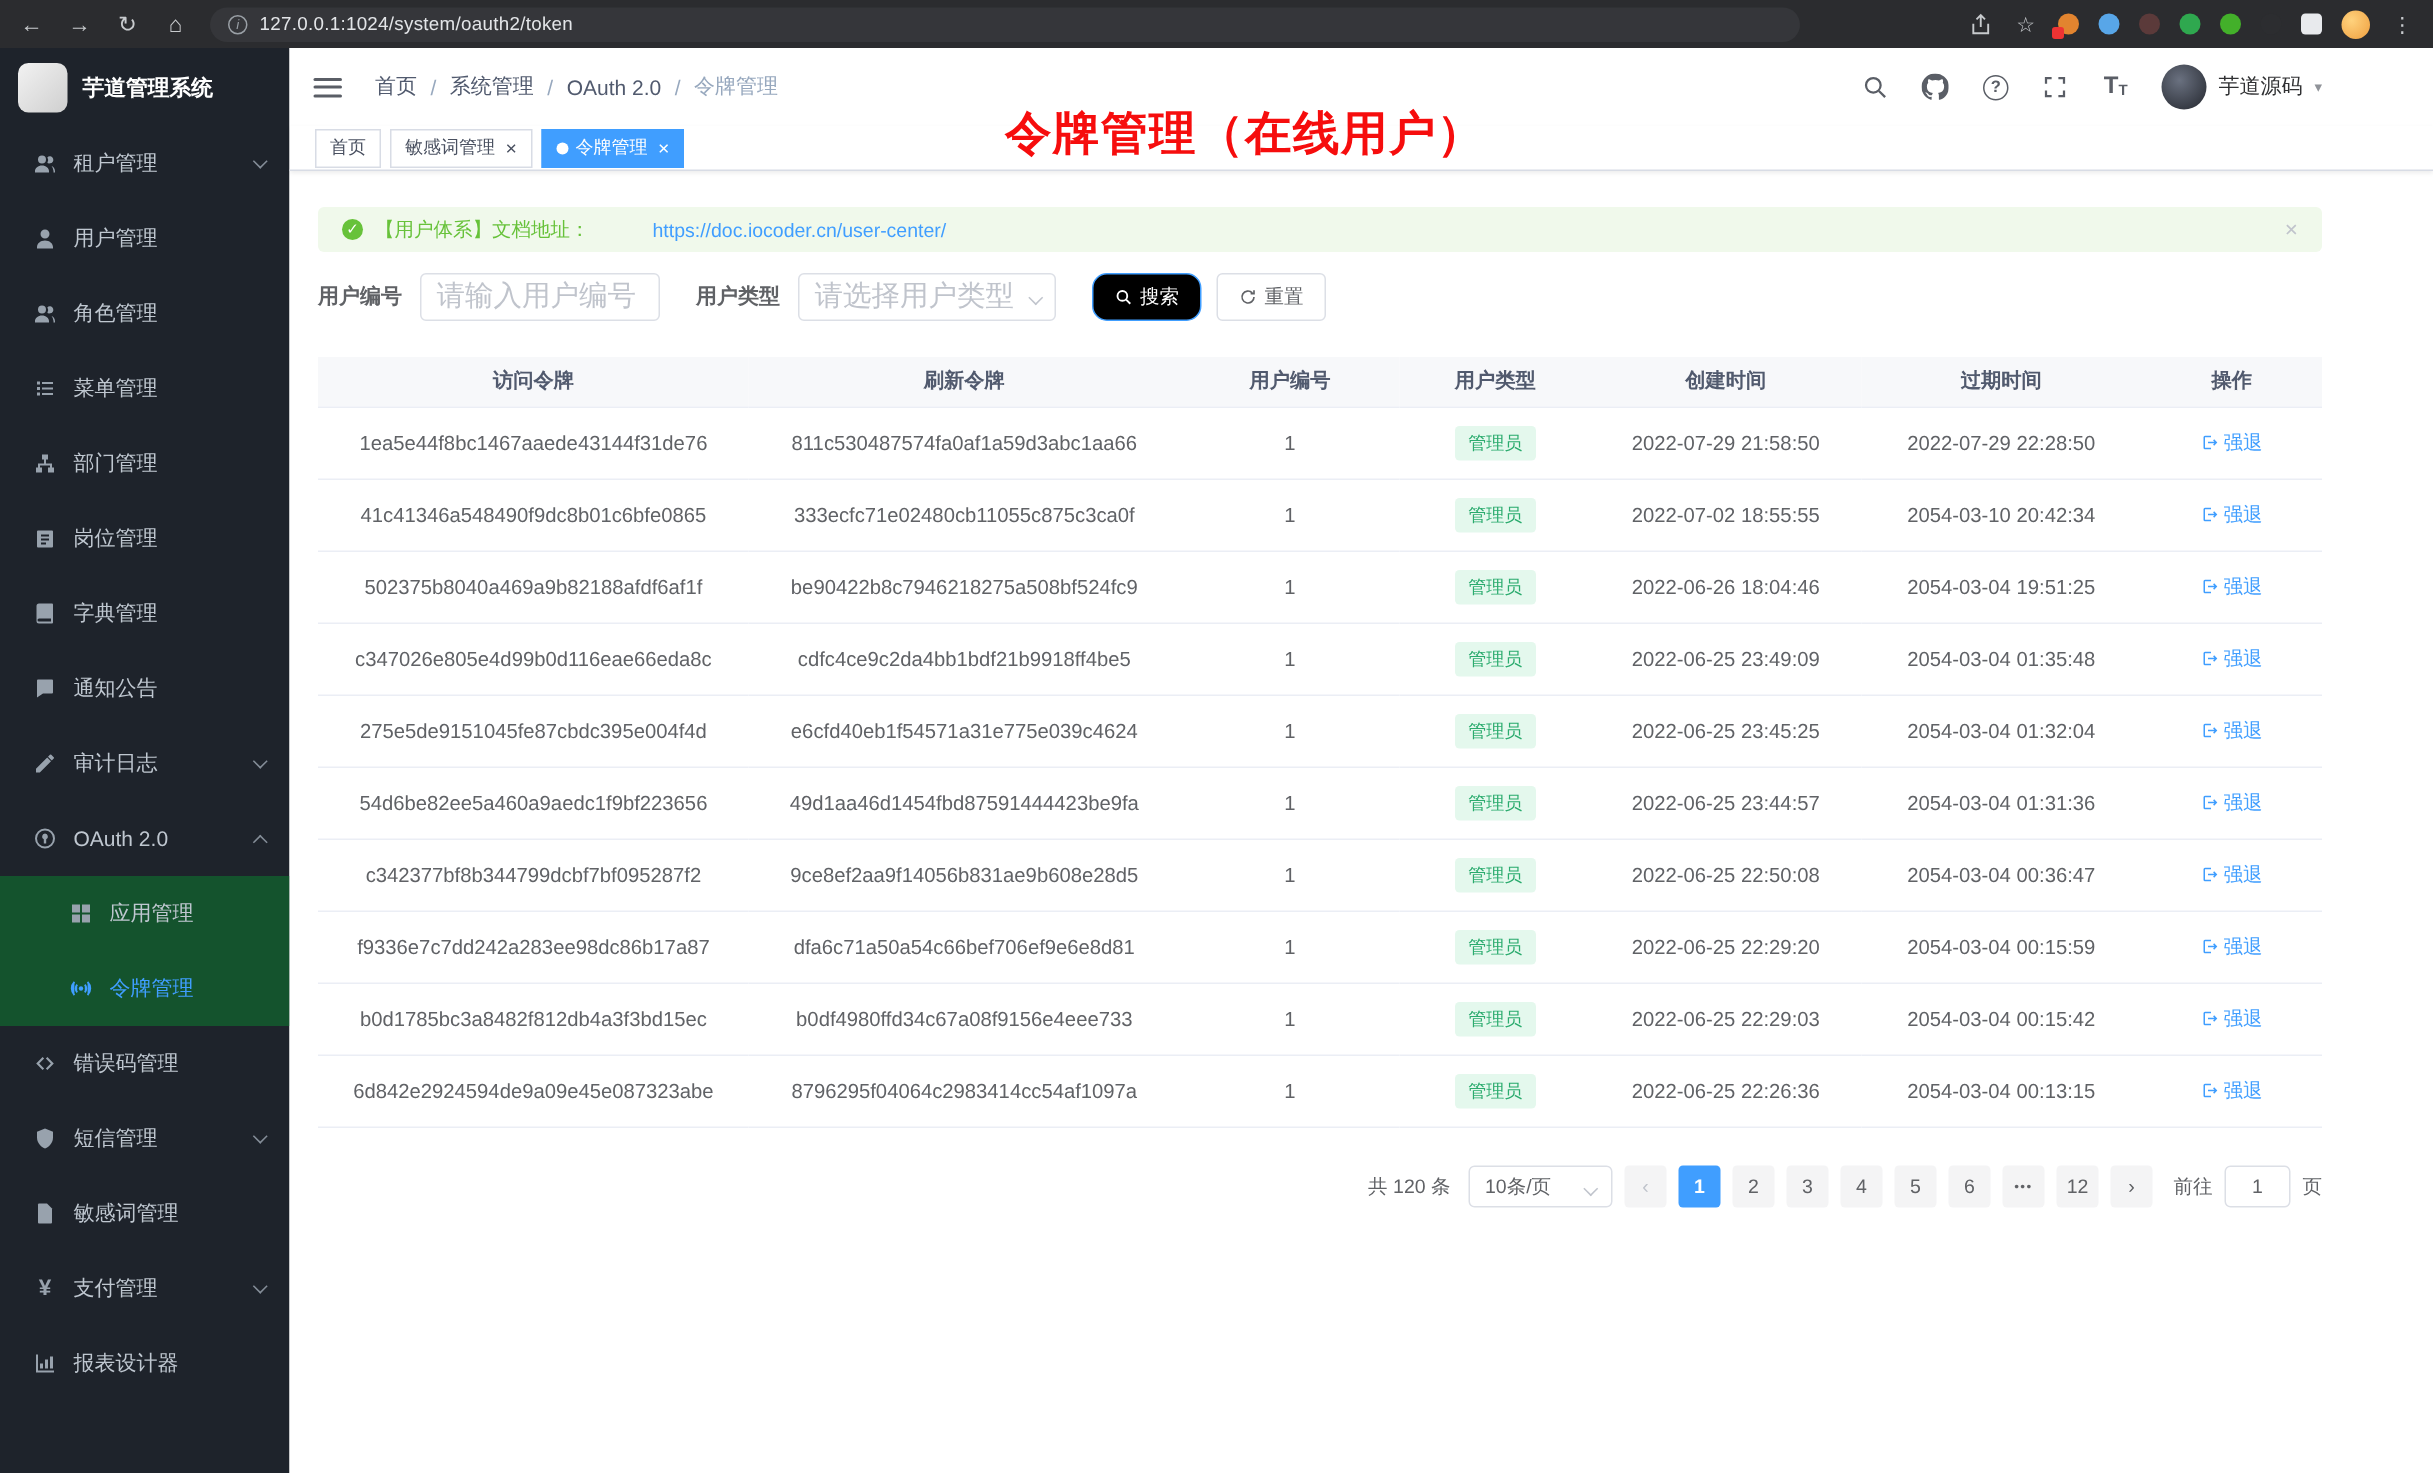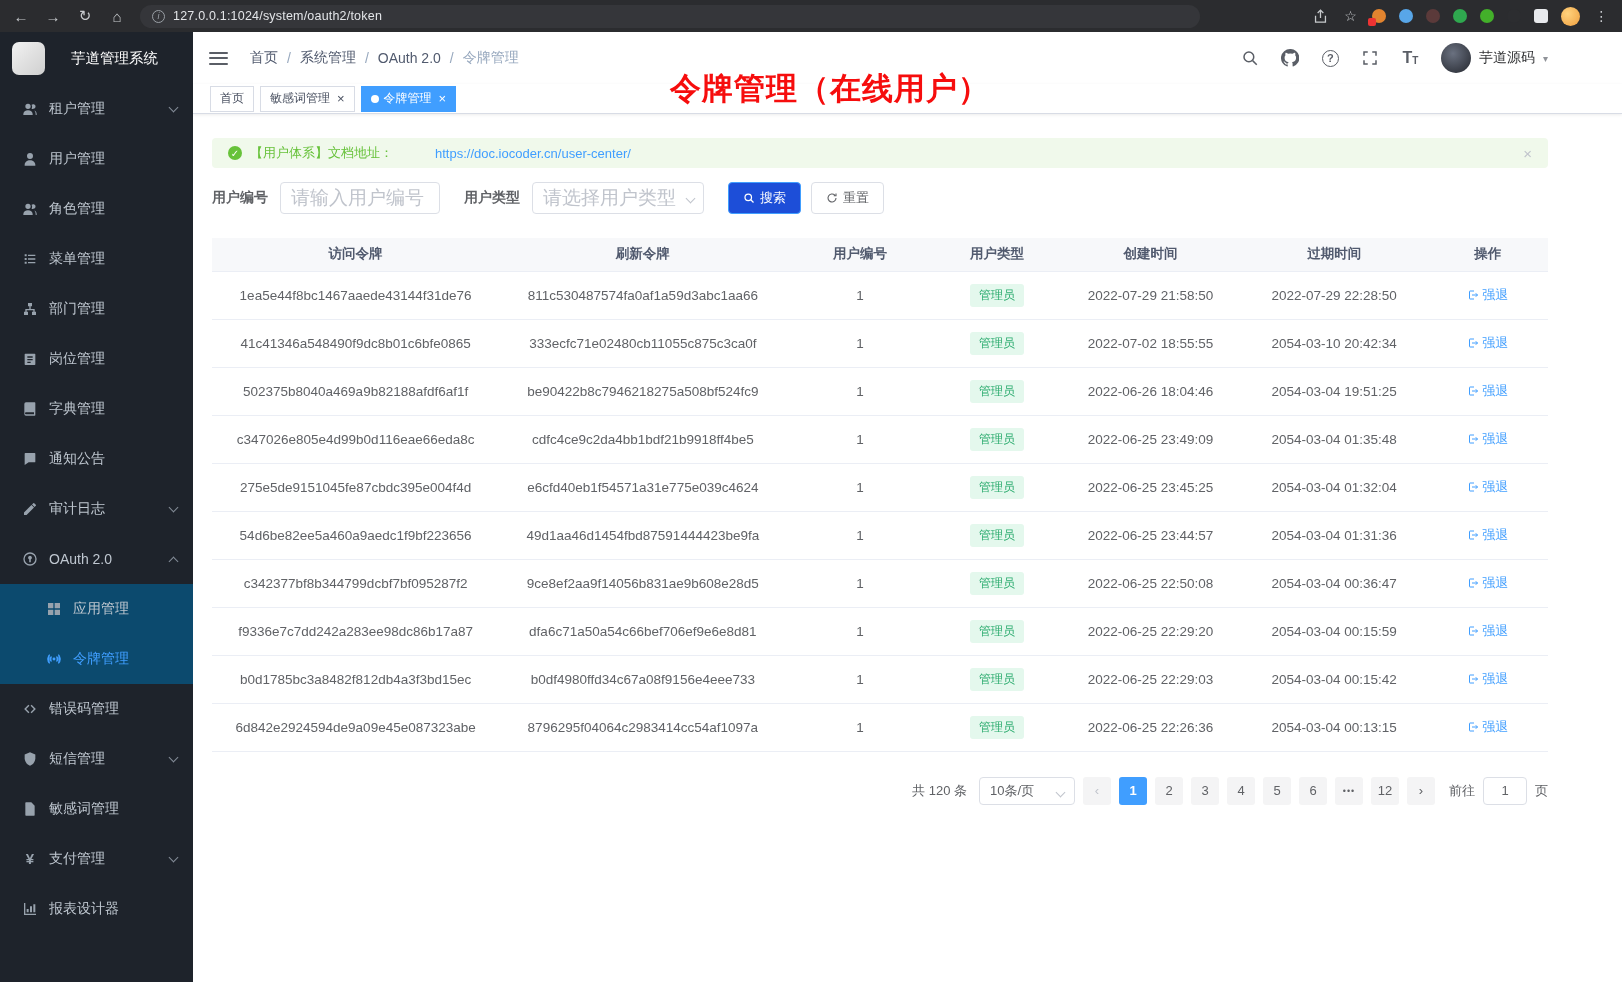--- a/index.html
+++ b/index.html
@@ -18,26 +18,26 @@
   .ext-dot { width:14px; height:14px; border-radius:50%; position:relative; }
   .ext-badge { position:absolute; left:-4px; bottom:-3px; width:8px; height:8px; background:#e33; border-radius:2px; }
   .ext-square { width:14px; height:14px; border-radius:3px; background:#e8eaed; }
   .b-avatar { width:19px; height:19px; border-radius:50%; background:radial-gradient(circle at 35% 35%, #ffd27d, #ef9f3f); }
 
   
   .app { display:flex; height:950px; }
   .sidebar { width:193px; background:#1e232b; flex:none; color:#bfc7d0; }
   .logo-row { height:52px; display:flex; align-items:center; gap:10px; padding:0 12px; }
   .logo-img { width:33px; height:33px; border-radius:7px; background:linear-gradient(135deg,#f2f2f2,#cfcfcf); }
-  .logo-title { color:#fff; font-size:14.5px; font-weight:normal;margin-left:16px; }
+  .logo-title { color:#fff; font-size:14.5px; font-weight:bold; }
   .side-item { height:50px; display:flex; align-items:center; padding:0 16px 0 22px; gap:11px; font-size:14px; cursor:pointer; }
   .side-item .icn { width:16px; height:16px; color:#98a2ad; flex:none; }
   .side-item .icn svg { width:16px; height:16px; fill:currentColor; }
   .side-item .lbl { white-space:nowrap; }
-  .side-item.sub { padding-left:46px; background:#0c4a6e; }
+  .side-item.sub { padding-left:46px; background:#14532d; }
   .side-item.active, .side-item.active .icn { color:#409eff; }
   .chev { margin-left:auto; width:7px; height:7px; border-right:1.5px solid #848d98; border-bottom:1.5px solid #848d98; transform:rotate(45deg); margin-top:-3px; }
   .chev.up { transform:rotate(-135deg); margin-top:4px; }
   .txt-ic { font-size:15px; font-weight:bold; line-height:16px; text-align:center; width:16px; }
 
   .main { flex:1; display:flex; flex-direction:column; background:#fff; min-width:0; }
 
   
   .topbar { height:52px; display:flex; align-items:center; padding:0 74px 0 16px; gap:22px; }
   .hamburger { width:19px; display:flex; flex-direction:column; gap:3.5px; cursor:pointer; }
@@ -73,21 +73,21 @@
 
   .filters { display:flex; align-items:center; margin-top:14px; gap:10px; }
   .f-label { font-weight:bold; color:#606266; font-size:14px; margin-right:2px; }
   .f-label.second { margin-left:14px; }
   .f-input { position:relative; }
   .f-input input { width:160px; height:32px; border:1px solid #dcdfe6; border-radius:4px; padding:0 10px; font-size:19px; color:#606266; outline:none; font-family:inherit; }
   .f-input input::placeholder { color:#c0c4cc; }
   .f-input.select input { width:172px; }
   .sel-caret { position:absolute; right:10px; top:13px; width:7px; height:7px; border-right:1.4px solid #c0c4cc; border-bottom:1.4px solid #c0c4cc; transform:rotate(45deg); pointer-events:none; }
   .btn { height:32px; border-radius:4px; border:1px solid #dcdfe6; background:#fff; color:#606266; font-size:13px; padding:0 14px; display:flex; align-items:center; gap:5px; cursor:pointer; font-family:inherit; }
-  .btn.primary { background:#1d4ed8; border-color:#409eff; color:#fff; margin-left:14px; }
+  .btn.primary { background:#000000; border-color:#409eff; color:#fff; margin-left:14px;border-radius:10px; }
   .btn svg { width:12px; height:12px; }
 
   table.grid { width:100%; border-collapse:collapse; margin-top:24px; table-layout:fixed; }
   table.grid th { height:33px; font-size:13.5px; font-weight:bold; color:#515a6e; background:#f7f8fa; border-bottom:1px solid #ebeef5; text-align:center; }
   table.grid td { height:48px; font-size:13.5px; color:#606266; border-bottom:1px solid #ebeef5; text-align:center; white-space:nowrap; overflow:hidden; }
   .tag-success { display:inline-block; background:#e4f8ed; color:#2bab6e; border-radius:3px; padding:3px 9px; font-size:12px; }
   .op-link { color:#409eff; font-size:13px; display:inline-flex; align-items:center; gap:3px; cursor:pointer; text-decoration:none; }
   .op-link svg { width:12px; height:12px; }
 
   .pagination { margin-top:25px; display:flex; align-items:center; justify-content:flex-end; gap:8px; font-size:13px; color:#606266; }

